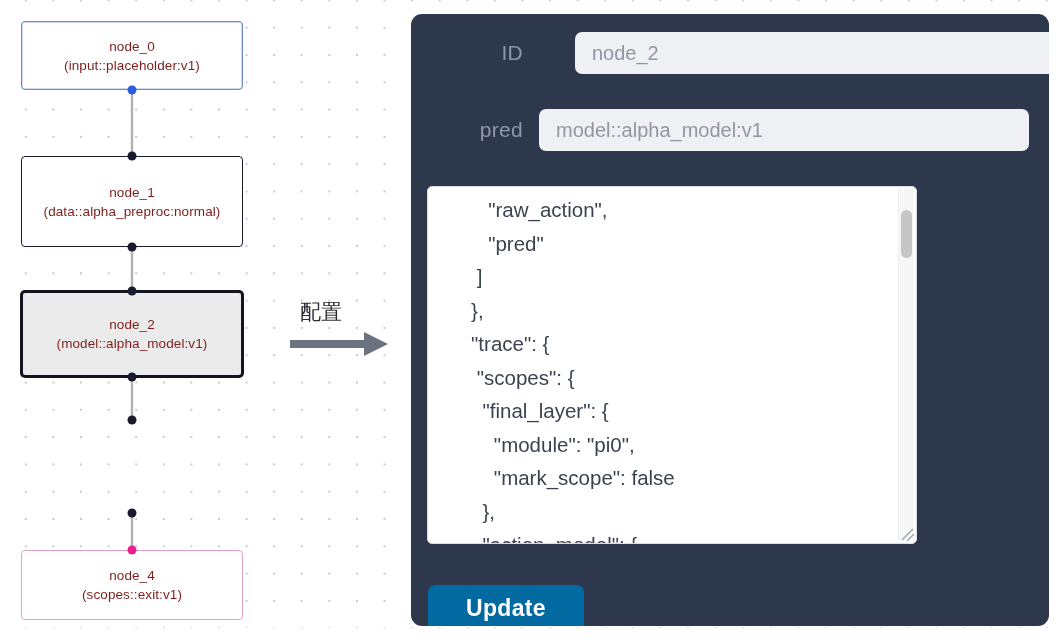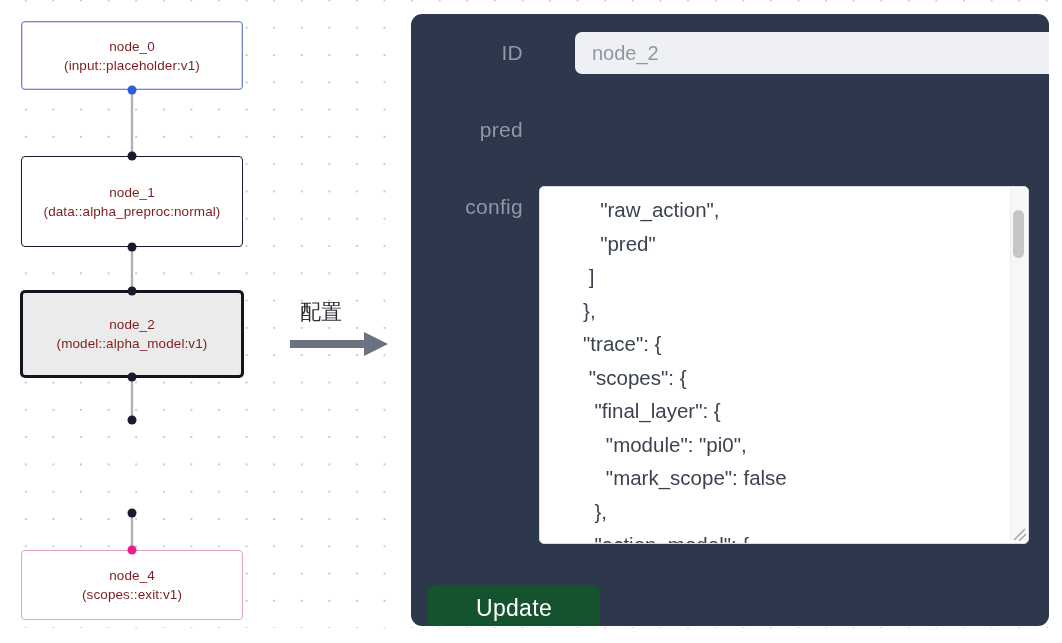--- a/index.html
+++ b/index.html
@@ -176,28 +176,28 @@
     bottom: 2px;
     width: 16px;
     height: 16px;
     pointer-events: none;
   }
 
   #update-button {
     position: absolute;
     left: 17px;
     top: 571px;
-    width: 172px;
+    width: 156px;
     height: 46px;
-    background: #14532d;
+    background: #0369a1;
     border: none;
     border-radius: 7px 7px 0 0;
     color: #ffffff;
     font-size: 23px;
-    font-weight: normal;
+    font-weight: bold;
     letter-spacing: 0.3px;
     font-family: "Liberation Sans", "DejaVu Sans", sans-serif;
     cursor: pointer;
     text-align: center;
     line-height: 42px;
   }
 
   
   #bottom-strip {
     position: absolute;
@@ -252,24 +252,24 @@
 
   <div id="panel">
 
     <div class="field-row" id="row-id">
       <div class="field-label">ID</div>
       <input class="field-input" type="text" value="node_2" style="">
     </div>
 
     <div class="field-row" id="row-type">
       <div class="field-label">pred</div>
+      <input class="field-input" type="text" value="model::alpha_model:v1" style="">
     </div>
 
     <div class="field-row" id="row-config">
-      <div class="field-label">config</div>
       <div id="config-wrap">
         <textarea id="config-text" style="">      "raw_action",
       "pred"
     ]
    },
    "trace": {
     "scopes": {
      "final_layer": {
        "module": "pi0",
        "mark_scope": false

